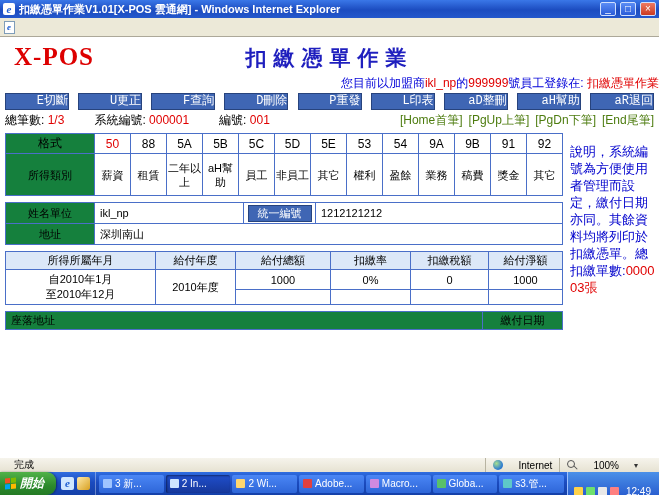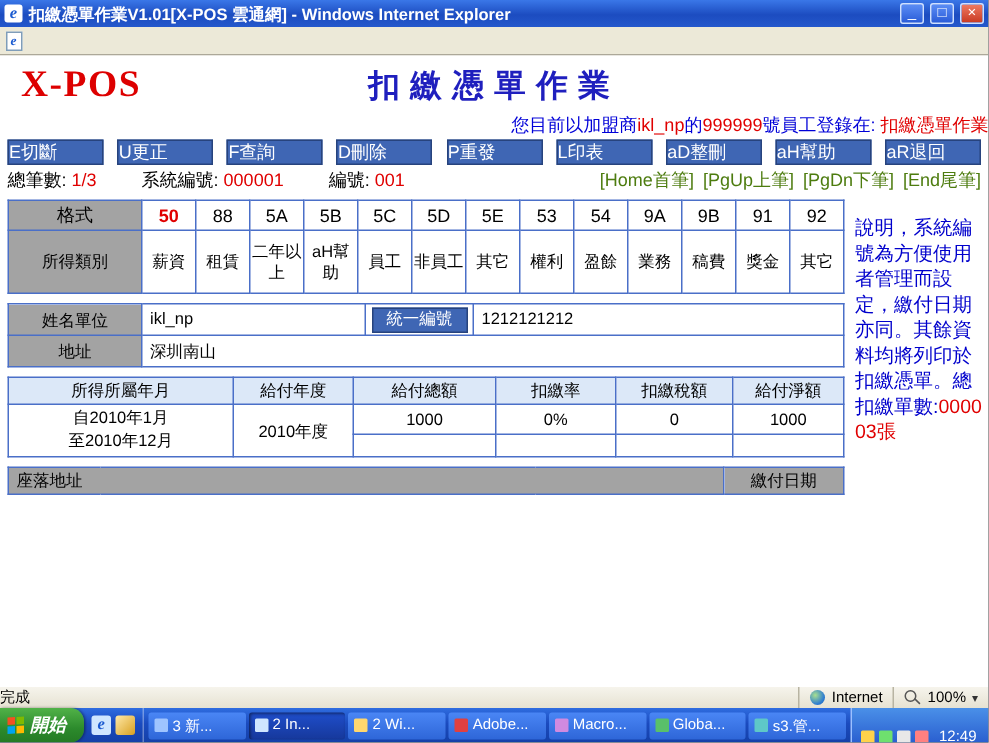--- a/index.html
+++ b/index.html
@@ -35,51 +35,51 @@
   
   .content{height:420px;background:#fff;overflow:hidden}
   .page-header{position:relative;height:38px}
   .logo{position:absolute;left:14px;top:6px;font-family:"Liberation Serif","DejaVu Serif",serif;
     font-weight:bold;font-size:25px;color:#dd0000;letter-spacing:1px}
   .page-title{text-align:center;line-height:42px;font-size:21px;font-weight:bold;color:#1f1fbe;letter-spacing:7px}
   .login-line{height:16px;text-align:right;font-size:12px;color:#0000d8}
   .red{color:#e00000}
   .toolbar{height:21px;display:flex;align-items:center;justify-content:space-between;padding:1px 5px}
   .tbtn{width:64px;height:17px;background:#3f66b4;border:1px solid #27437d;color:#fff;
-    font-size:12px;font-family:Liberation Sans, sans-serif;line-height:15px;text-align:left;cursor:default}
+    font-size:12px;font-family:Liberation Mono, monospace;line-height:15px;text-align:right;cursor:default}
   .nav-row{height:17px;display:flex;align-items:center;font-size:12px;padding:0 5px;color:#000}
   .nav-group{margin-right:30px;white-space:nowrap}
   .nav-spacer{flex:1}
   .nav-key{color:#4d7c0f;margin-left:6px;white-space:nowrap}
 
   
   .form-wrap{display:flex;padding:4px 0 0 5px}
   .form-main{width:557px;flex:0 0 auto}
   table.grid{border-collapse:collapse;table-layout:fixed;width:557px;margin-bottom:6px}
   table.grid td{border:1px solid #4a6fc8;font-size:11px;text-align:center;padding:1px 2px;color:#000;overflow:hidden}
-  td.lbl{background:#a3a3a3}
+  td.lbl{background:#15803d}
   tr.hdr td{background:#dce8f8;height:18px}
   .left{text-align:left !important;padding-left:5px !important}
   .t1 tr.fmt td{height:18px;font-size:12px}
-  .t1 tr.fmt td.sel{color:#e00000;font-weight:bold}
+  .t1 tr.fmt td.sel{color:#e00000;font-weight:normal}
   .t1 tr.cat td{height:42px;line-height:14px;padding:2px 1px;vertical-align:middle}
   .t2 td{height:21px}
   .ubtn{display:inline-block;background:#3f66b4;border:1px solid #27437d;color:#fff;
     font-size:11px;padding:1px 9px;line-height:13px}
   .t3 td{height:20px}
   .t3 tr.empty td{height:15px}
   .t3 .period div{line-height:15px}
   .t4 td{height:18px}
   .note{flex:1;padding:10px 4px 0 8px;font-size:13px;line-height:17px;color:#0000cc;word-break:break-all}
 
   
   .statusbar{height:15px;background:linear-gradient(180deg,#f6f4ec,#e6e2d2);border-top:1px solid #fff;
-    display:flex;align-items:flex-start;font-size:10px;color:#000;padding:0 0}
+    display:flex;align-items:flex-start;font-size:10px;color:#000;padding:0 14px}
   .status-left{flex:1}
-  .seg{display:flex;align-items:center;gap:4px;border-left:1px solid #b8b4a2;padding:0 7px;height:100%}
+  .seg{display:flex;align-items:center;gap:15px;border-left:1px solid #b8b4a2;padding:0 7px;height:100%}
   .globe-icon{width:10px;height:10px;border-radius:50%;display:inline-block;
     background:radial-gradient(circle at 35% 35%,#a8e08f,#2e7dd2 65%,#1a5ba8)}
   .zoom-icon{position:relative;width:11px;height:11px;display:inline-block}
   .zoom-icon::before{content:"";position:absolute;left:0;top:0;width:6px;height:6px;border:1px solid #555;border-radius:50%}
   .zoom-icon::after{content:"";position:absolute;left:6px;top:7px;width:5px;height:1px;background:#555;transform:rotate(45deg)}
   .zoom-arrow{font-size:8px;color:#333}
   .zoom-arrow::before{content:"▾"}
 
   
   .taskbar{height:23px;background:linear-gradient(180deg,#2f6de0,#1b4bbf 45%,#1440a8);

